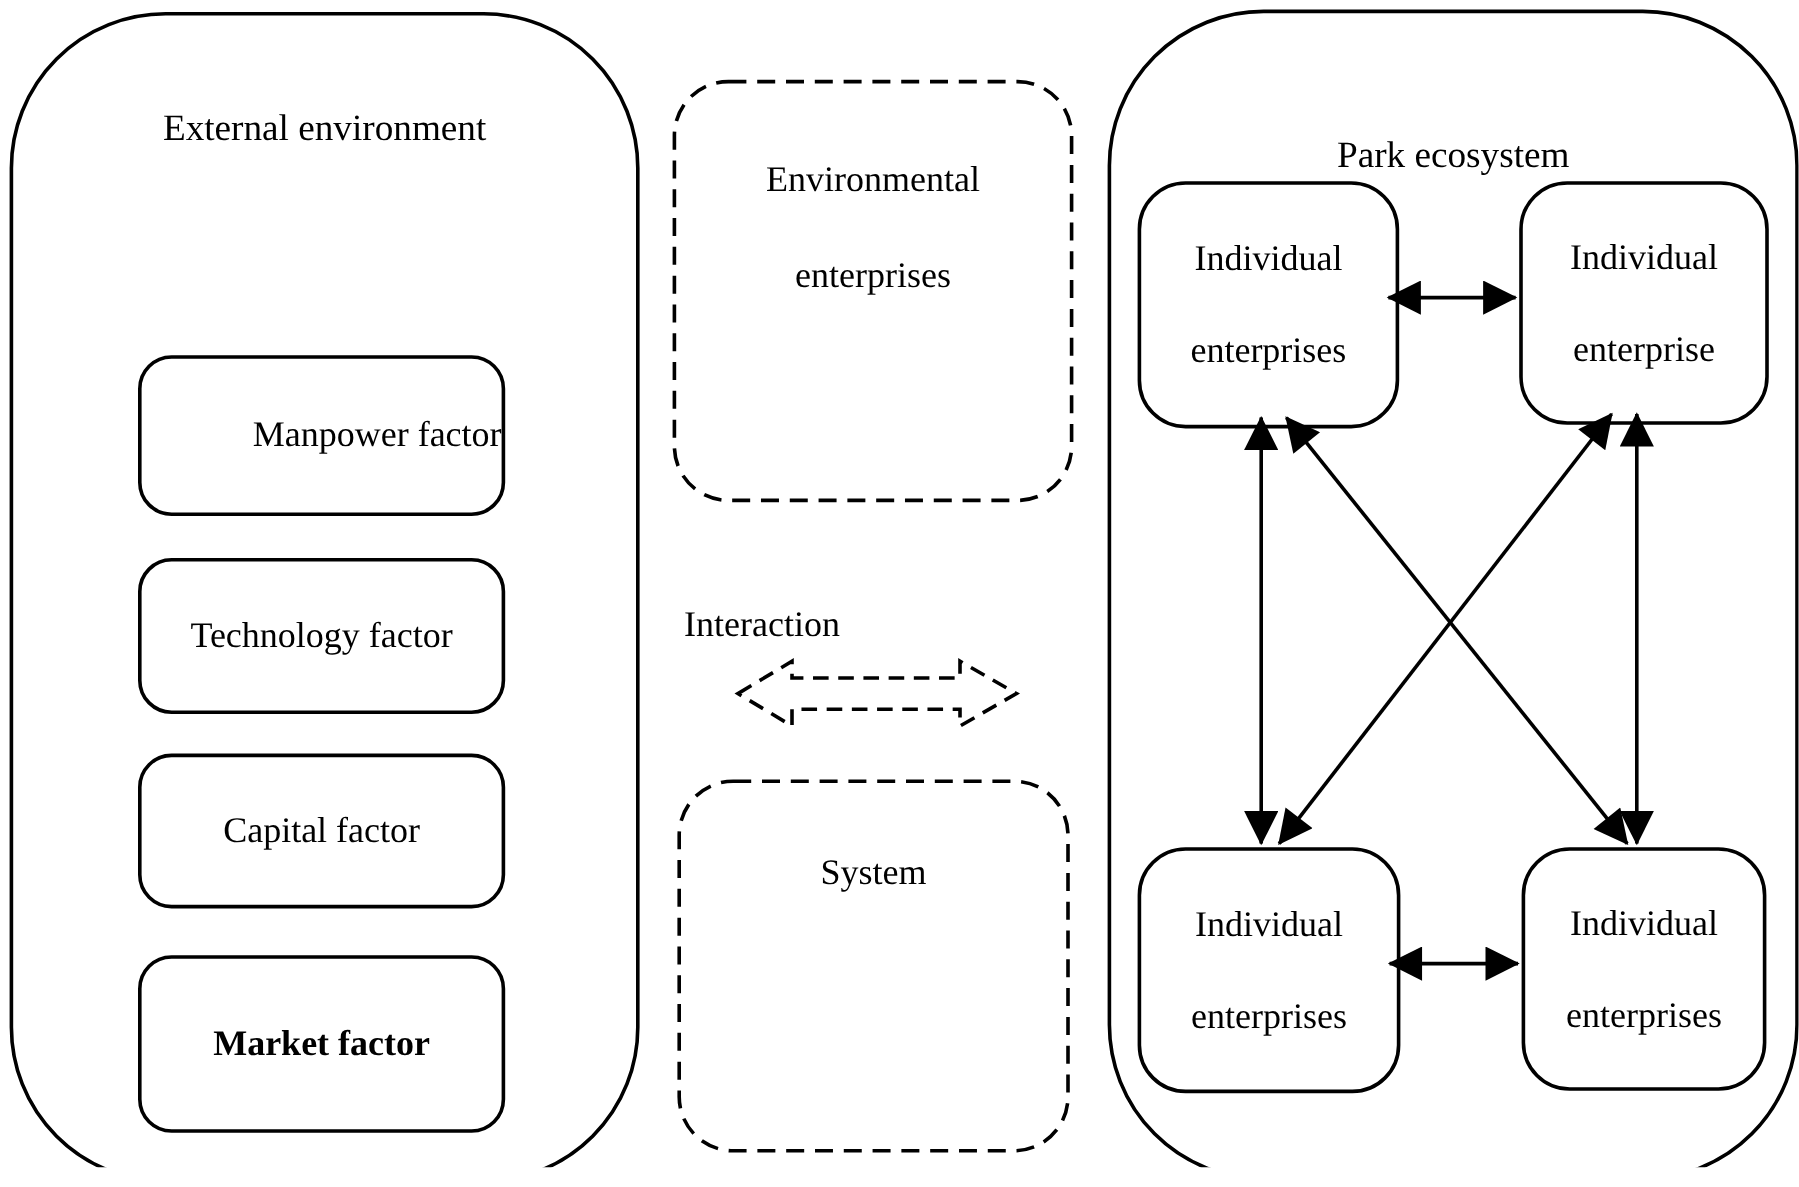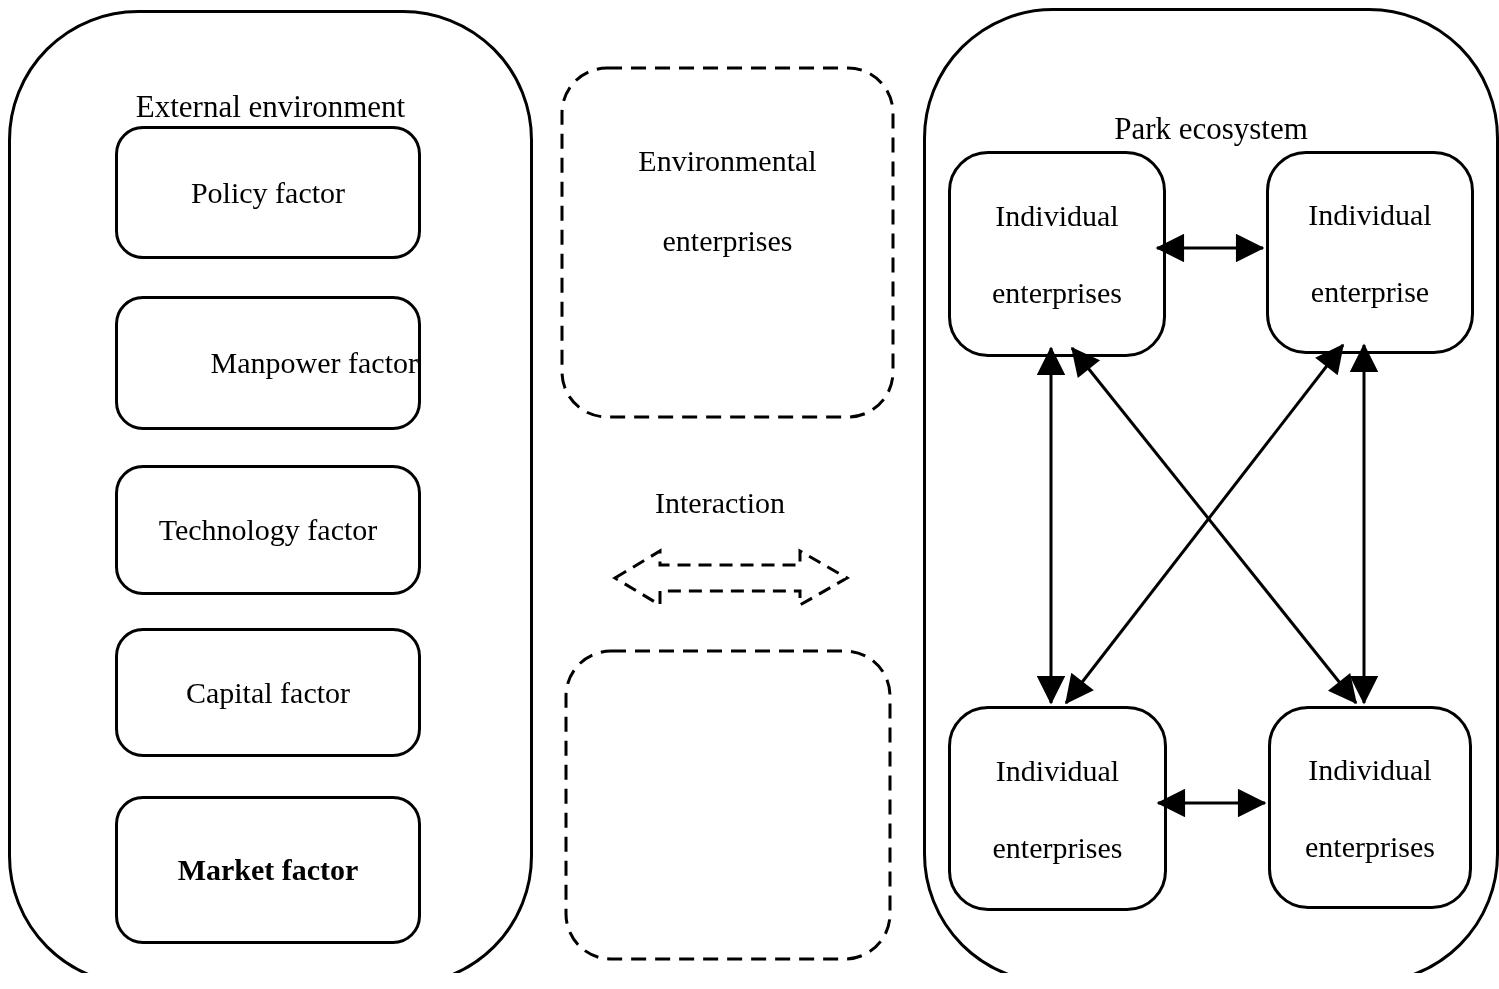--- a/index.html
+++ b/index.html
@@ -30,39 +30,36 @@
   
   .ent-box { position:absolute; border:3px solid var(--line); border-radius:40px;
              display:flex; flex-direction:column; align-items:center; justify-content:center;
              font-size:30px; line-height:77px; text-align:left; background:var(--bg); }
   .e1 { left:22px;  top:140px; width:212px; height:200px; }
   .e2 { left:340px; top:140px; width:202px; height:197px; }
   .e3 { left:22px;  top:695px; width:213px; height:199px; }
   .e4 { left:342px; top:695px; width:198px; height:197px; }
   
   .dashed-label { position:absolute; text-align:center; font-size:30px; line-height:80px; }
-  .env-label { left:562px; top:121px; width:331px; }
+  .env-label { left:562px; top:110px; width:331px; }
   .sys-label { left:566px; top:689px; width:324px; line-height:77px; }
-  .interaction-label { position:absolute; left:570px; top:483px; width:300px;
-                       text-align:center; font-size:30px; line-height:40px; }
+  .interaction-label { position:absolute; left:570px; top:501px; width:300px;
+                       font-size:30px; line-height:40px; }
   .dashed-label span, .interaction-label span { display:block; }
   
   .overlay { position:absolute; left:0; top:0; width:1499px; height:989px; pointer-events:none; }
   .overlay line, .overlay rect, .overlay polygon { stroke:var(--line); }
 </style>
 </head>
 <body>
 
 <div class="canvas">
 
   <div class="panel panel-left">
     <div class="panel-title">External environment</div>
-    <div class="factor-box f1">
-      <span>Policy factor</span>
-    </div>
     <div class="factor-box f2">
       <span>Manpower factor</span>
     </div>
     <div class="factor-box f3">
       <span>Technology factor</span>
     </div>
     <div class="factor-box f4">
       <span>Capital factor</span>
     </div>
     <div class="factor-box f5">
@@ -71,20 +68,21 @@
   </div>
 
   <div class="dashed-label env-label">
     <span>Environmental</span>
     <span>enterprises</span>
   </div>
   <div class="interaction-label">
     <span>Interaction</span>
   </div>
   <div class="dashed-label sys-label">
+    <span>System</span>
   </div>
 
   <div class="panel panel-right">
     <div class="panel-title">Park ecosystem</div>
     <div class="ent-box e1">
       <span>Individual</span>
       <span>enterprises</span>
     </div>
     <div class="ent-box e2">
       <span>Individual</span>

